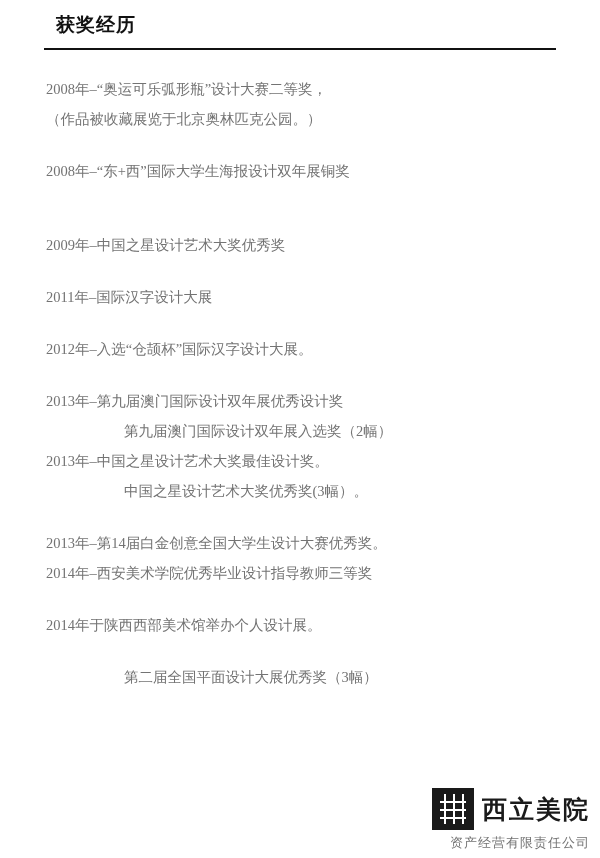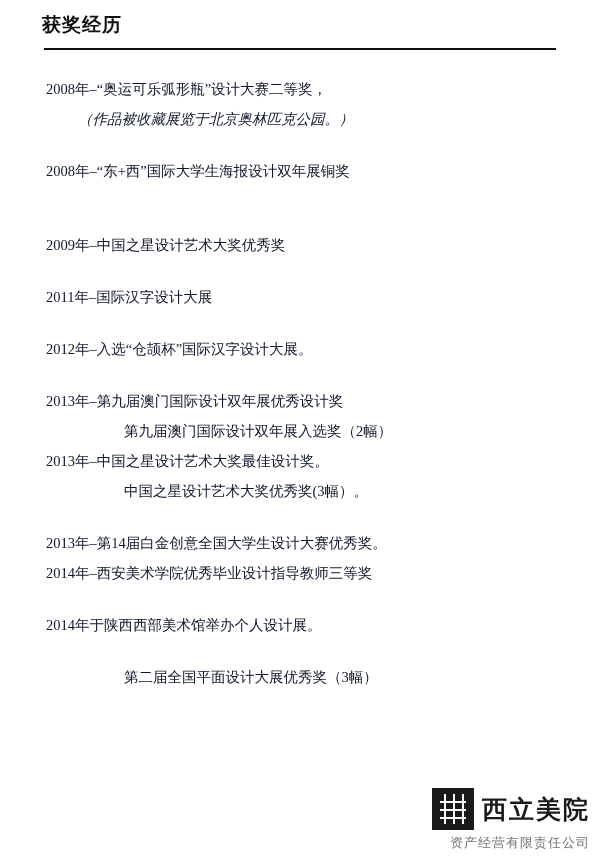--- a/index.html
+++ b/index.html
@@ -17,21 +17,21 @@
   }
   .page {
     position: relative;
     width: 600px;
     height: 858px;
     box-sizing: border-box;
     padding: 0;
   }
   .title {
     position: absolute;
-    left: 42px;
+    left: 56px;
     top: 12px;
     font-family: "Liberation Sans", sans-serif;
     font-weight: bold;
     font-size: 19px;
     letter-spacing: 1px;
     color: #111;
     text-align: center;
   }
   .rule {
     position: absolute;
@@ -47,24 +47,24 @@
     top: 74px;
     width: 600px;
   }
   .entry {
     padding: 0 0 0 0;
   }
   .line {
     font-size: 14.5px;
     line-height: 30px;
     white-space: nowrap;
-    color: #0f172a;
+    color: #737373;
   }
   .line.l0 { margin-left: 46px; }
-  .line.l1 { margin-left: 78px; font-style: italic; }
+  .line.l1 { margin-left: 46px; }
   .line.l2 { margin-left: 124px; }
   .gap-lg { height: 22px; }
   .gap-sm { height: 0px; }
 
   
   .logo {
     position: absolute;
     right: 10px;
     bottom: 6px;
     display: flex;

